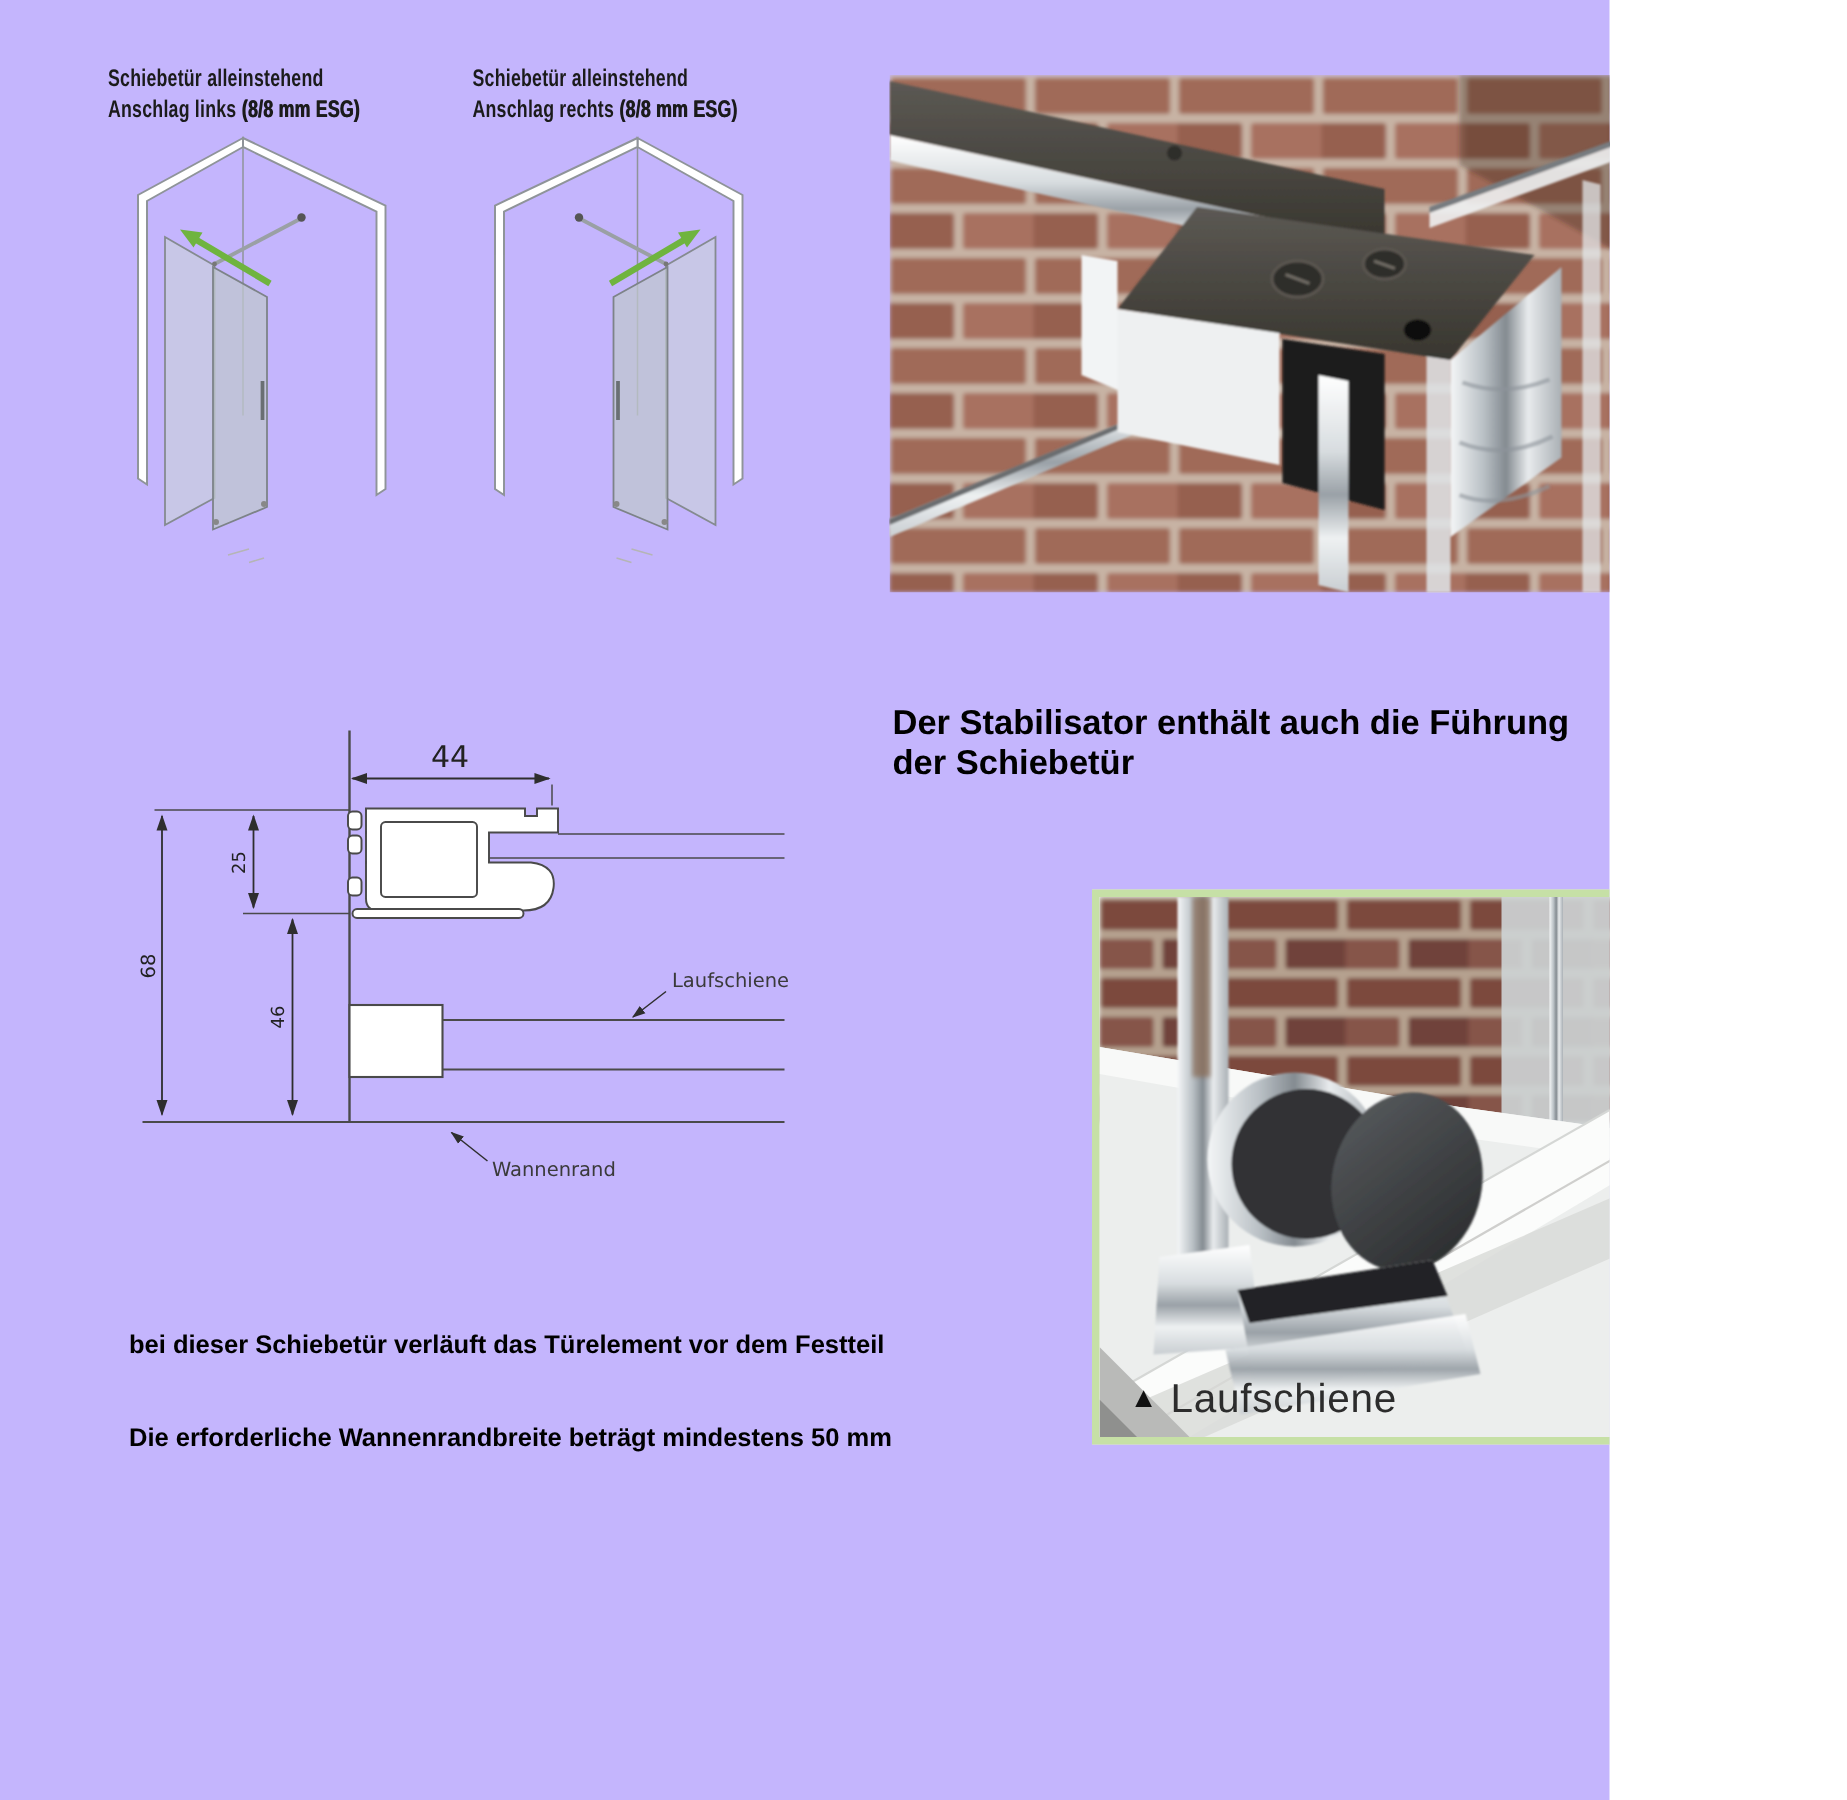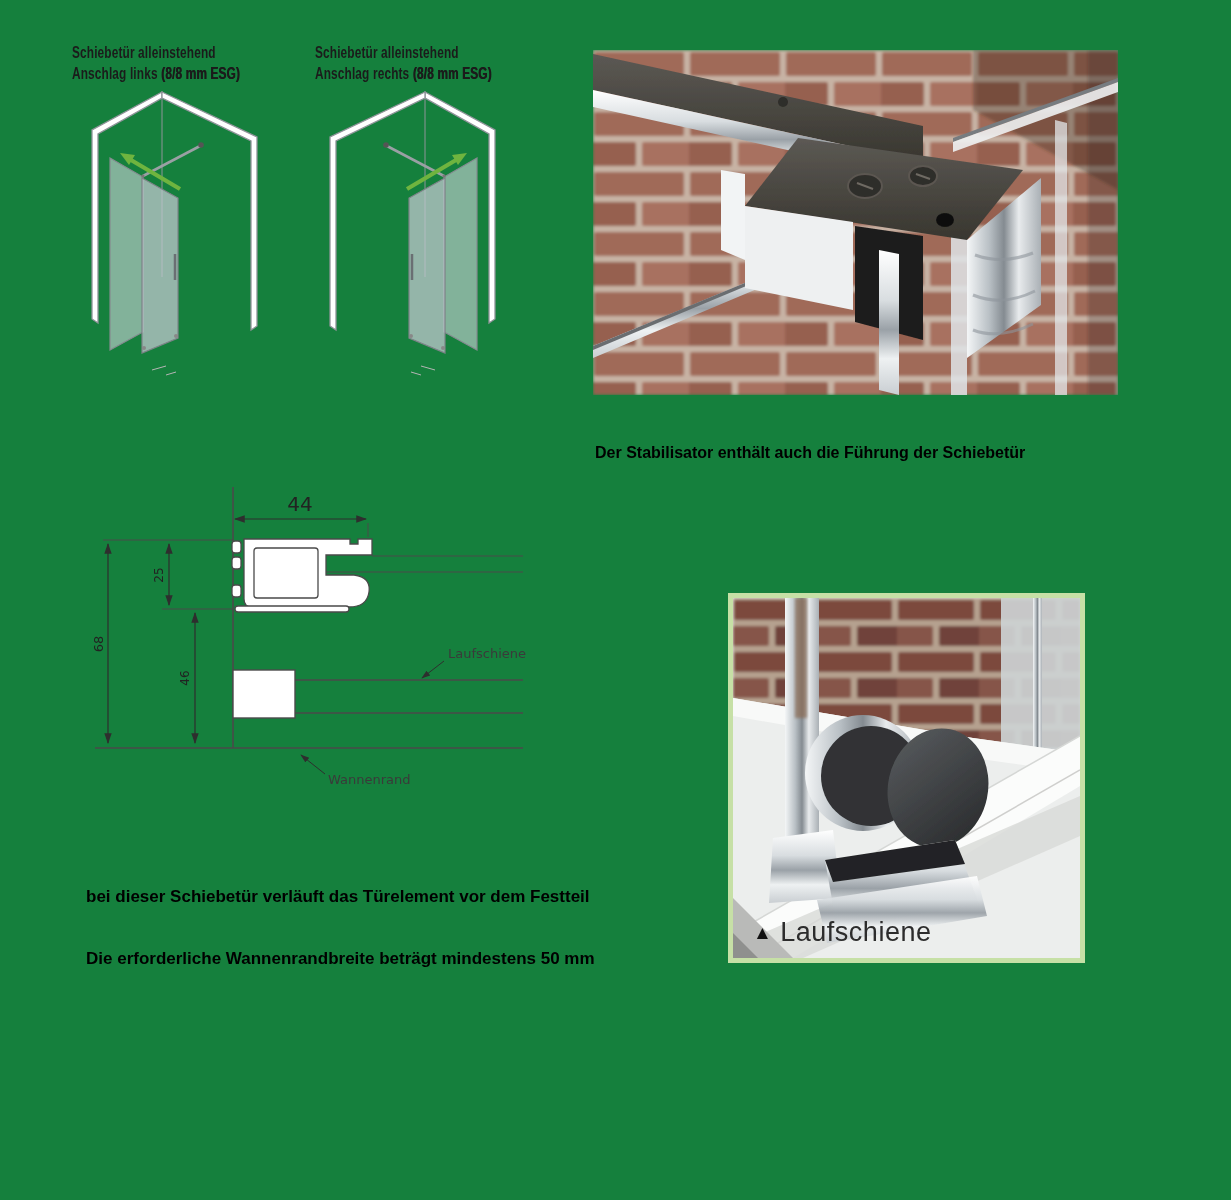--- a/index.html
+++ b/index.html
@@ -1,32 +1,32 @@
 <!DOCTYPE html>
 <html><head>
 <meta charset="utf-8">
 <style>
   html,body{margin:0;padding:0;background:#ffffff;}
-  .page{position:relative;width:1231px;height:1200px;background:#15803d;overflow:hidden;
+  .page{position:relative;width:1073px;height:1200px;background:#c4b5fd;overflow:hidden;
         font-family:"Liberation Sans",sans-serif;color:#000;}
 
   
   .iso-label{position:absolute;top:42px;font-size:16px;line-height:21px;font-weight:700;
              color:#1b1b1b;transform:scaleX(0.74);transform-origin:left top;white-space:nowrap;
              letter-spacing:0.2px;}
   .iso-label .b{font-weight:700;text-shadow:0.6px 0 0 currentColor;}
   #label-left{left:72px;}
   #label-right{left:315px;}
 
   .iso-svg{position:absolute;top:82px;width:225px;height:315px;}
   #iso-left{left:62px;}
   #iso-right{left:300px;}
 
   .photo-stabilizer{position:absolute;left:593px;top:50px;width:525px;height:345px;overflow:hidden;}
-  .caption{position:absolute;left:595px;top:444px;font-size:16px;font-weight:700;color:#000;}
+  .caption{position:absolute;left:595px;top:468px;font-size:23px;font-weight:700;color:#000;}
 
   .tech-svg{position:absolute;left:92px;top:478px;width:500px;height:335px;}
 
   .photo-rail{position:absolute;left:728px;top:593px;width:357px;height:370px;
               box-sizing:border-box;border:5px solid #c6e0a6;overflow:hidden;background:#eceeed;}
   .rail-label{position:absolute;left:20px;bottom:10px;display:flex;align-items:center;
               font-size:27px;color:#2c2c2c;letter-spacing:0.5px;}
   .rail-label .tri{font-size:19px;color:#111;margin-right:8px;line-height:1;}
 
   .note{position:absolute;left:86px;font-size:17px;font-weight:700;color:#000;white-space:nowrap;}

